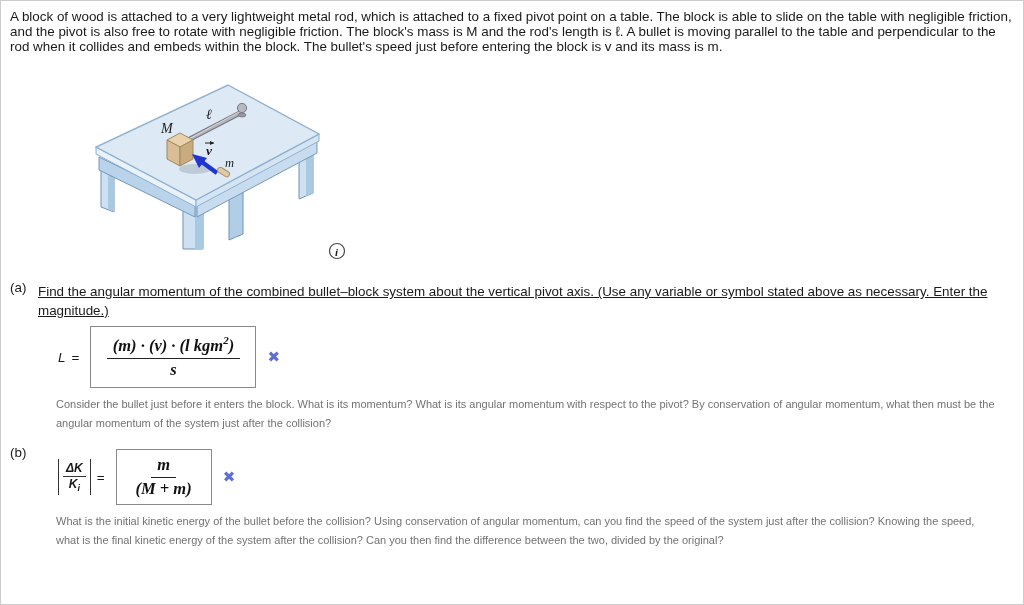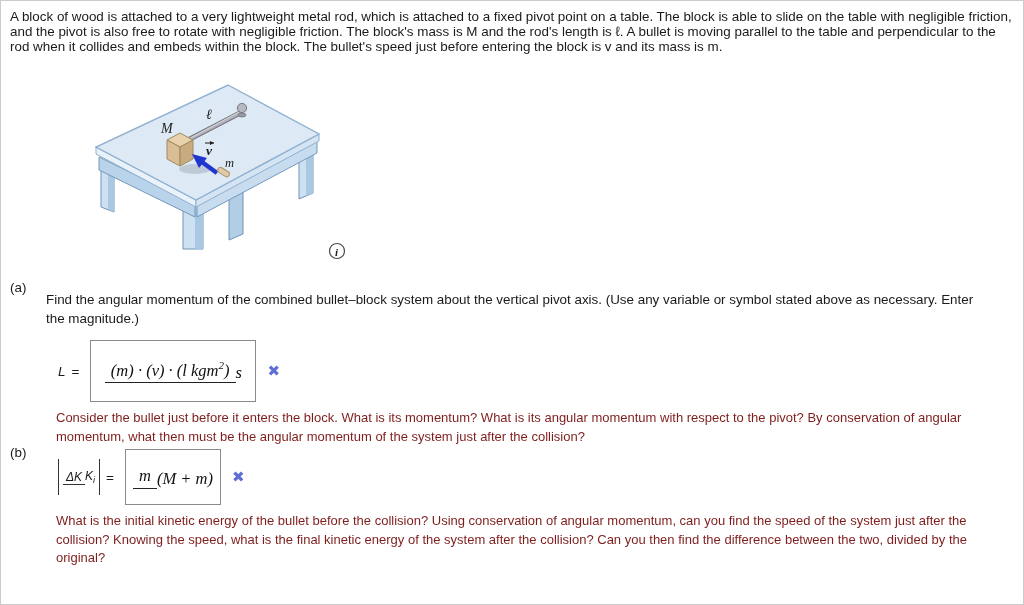--- a/index.html
+++ b/index.html
@@ -16,37 +16,37 @@
   
   .figure{position:absolute;left:60px;top:76px;width:360px;height:188px;}
   .figure svg{display:block;}
   .fig-label{font-family:"Liberation Serif","DejaVu Serif",serif;font-style:italic;fill:#1c1c1c;}
   
   .part{position:absolute;left:9px;width:1007px;display:flex;}
   .part-a{top:277px;}
   .part-b{top:442px;}
   .part-tag{width:24px;flex:0 0 24px;font-size:13.4px;line-height:19px;}
   .part-body{flex:1;max-width:965px;}
-  .question{margin:12px;font-size:13.4px;line-height:19px;max-width:962px;}
+  .question{margin:4px;font-size:13.4px;line-height:19px;max-width:962px;text-decoration:underline;}
   .feedback{
-    margin:7px 0 0 22px;font-size:13px;line-height:18.5px;
-    color:#7f1d1d;max-width:950px;
+    margin:7px 0 0 22px;font-size:11px;line-height:18.5px;
+    color:#737373;max-width:950px;
   }
   
   .answer-row{display:flex;align-items:center;margin:6px 0 0 24px;}
   .lhs{font-size:13.5px;font-style:italic;margin-right:4px;display:flex;align-items:center;}
   .eq{font-style:normal;font-size:13.5px;margin:0 7px 0 6px;}
   .answer-box{
     border:1px solid #8a8a8a;background:#fff;display:flex;
     align-items:center;justify-content:center;
   }
   .box-a{width:164px;height:60px;}
   .box-b{width:94px;height:54px;}
   .math{font-family:"Liberation Serif","DejaVu Serif",serif;font-style:italic;color:#111;}
-  .frac{display:inline-flex;flex-direction:row;align-items:flex-end;}
+  .frac{display:inline-flex;flex-direction:column;align-items:center;font-weight:bold;}
   .frac .num{padding:0 6px 2px 6px;border-bottom:1px solid #222;text-align:center;}
   .frac .den{padding-top:1px;text-align:center;}
   .big-math{font-size:16.5px;}
   .big-math sup{font-size:11px;}
   .small-frac{font-size:12px;font-style:italic;line-height:1.05;}
   .small-frac .num{padding:0 3px 1px 3px;border-bottom:1px solid #333;}
   .small-frac .den{padding-top:1px;}
   .abs-group{display:inline-flex;align-items:center;}
   .abs-bar{width:1px;height:36px;background:#333;}
   .abs-inner{margin:0 4px;}

